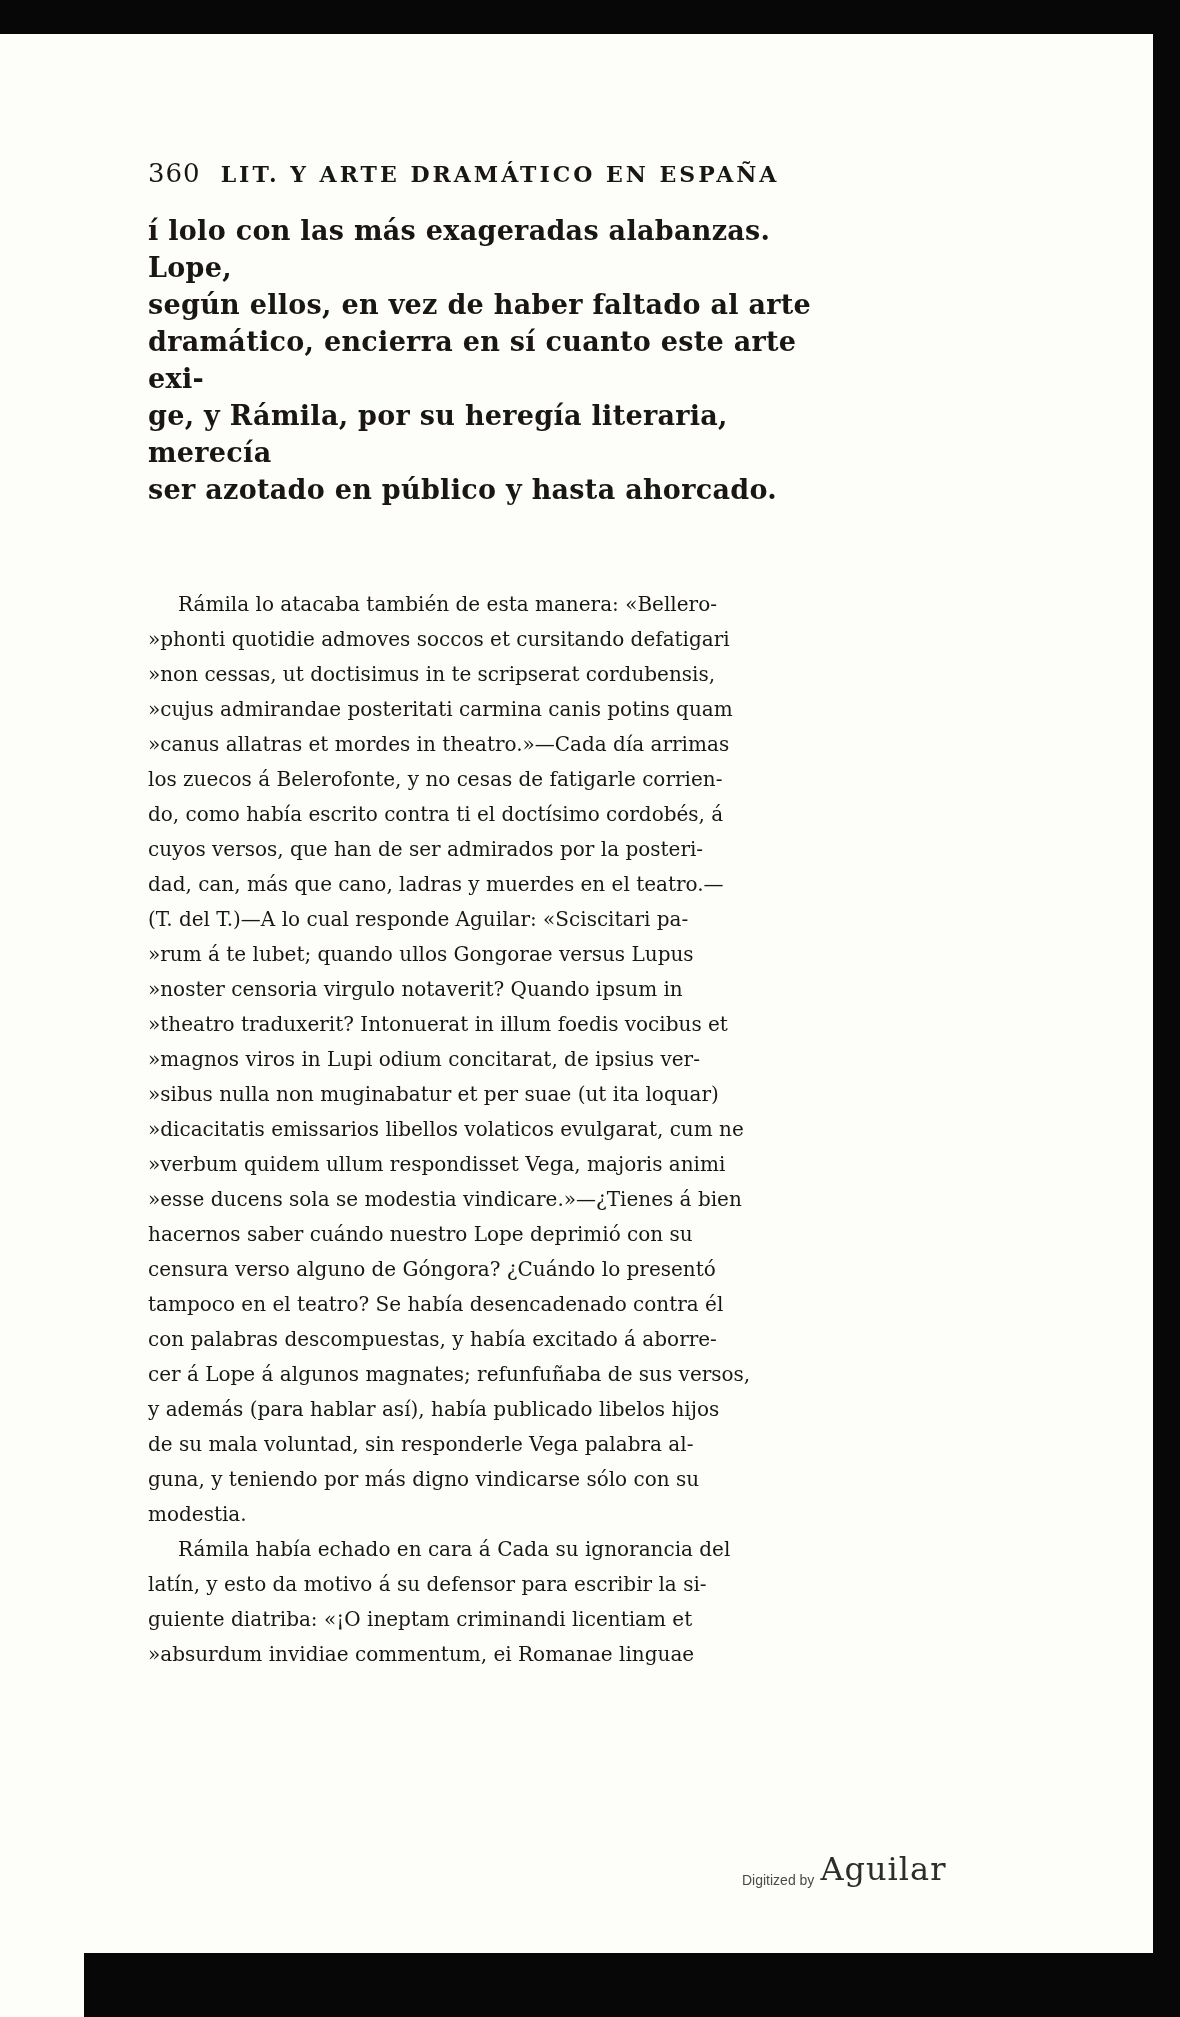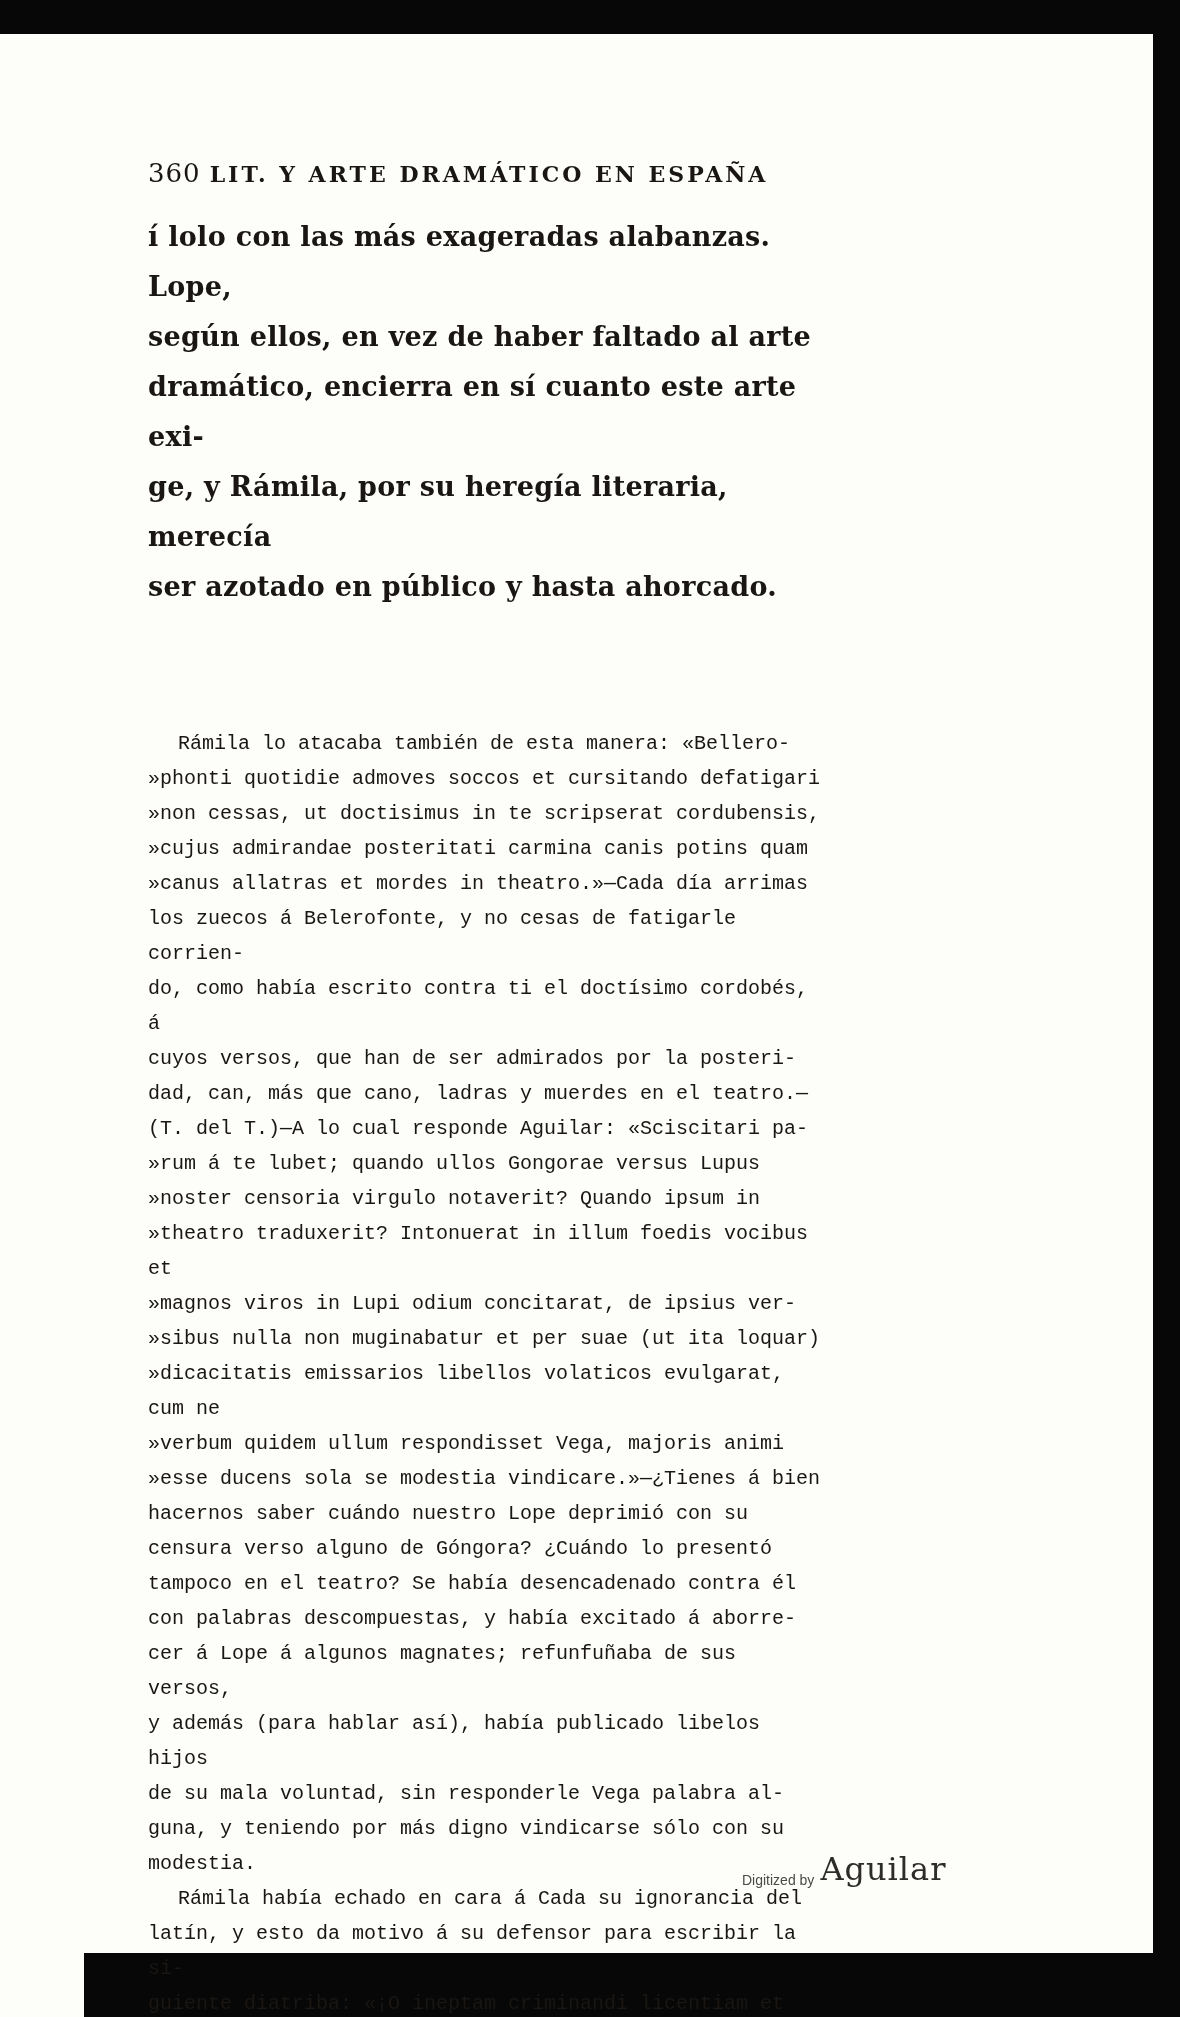--- a/index.html
+++ b/index.html
@@ -21,47 +21,46 @@
   .content {
     position: absolute;
     left: 148px;
     top: 158px;
     width: 676px;
   }
 
   .page-header {
     display: flex;
     align-items: baseline;
-    gap: 9px;
+    gap: 20px;
     white-space: nowrap;
   }
   .page-number {
     font-size: 26px;
     letter-spacing: 1px;
   }
   .running-title {
     font-size: 22px;
     font-weight: bold;
     letter-spacing: 3px;
   }
 
   .lead-paragraph {
     margin-top: 24px;
     font-size: 27px;
-    line-height: 50px;
+    line-height: 37px;
     font-weight: bold;
     letter-spacing: 0.3px;
     white-space: pre-line;
   }
 
   .body-block {
-    margin-top: 114px;
+    margin-top: 79px;
     font-size: 20px;
     line-height: 35px;
-    font-family: Liberation Mono, monospace;
   }
   .body-paragraph {
     white-space: pre-line;
     text-indent: 30px;
     margin: 0;
   }
 
   .footer {
     position: absolute;
     left: 742px;

